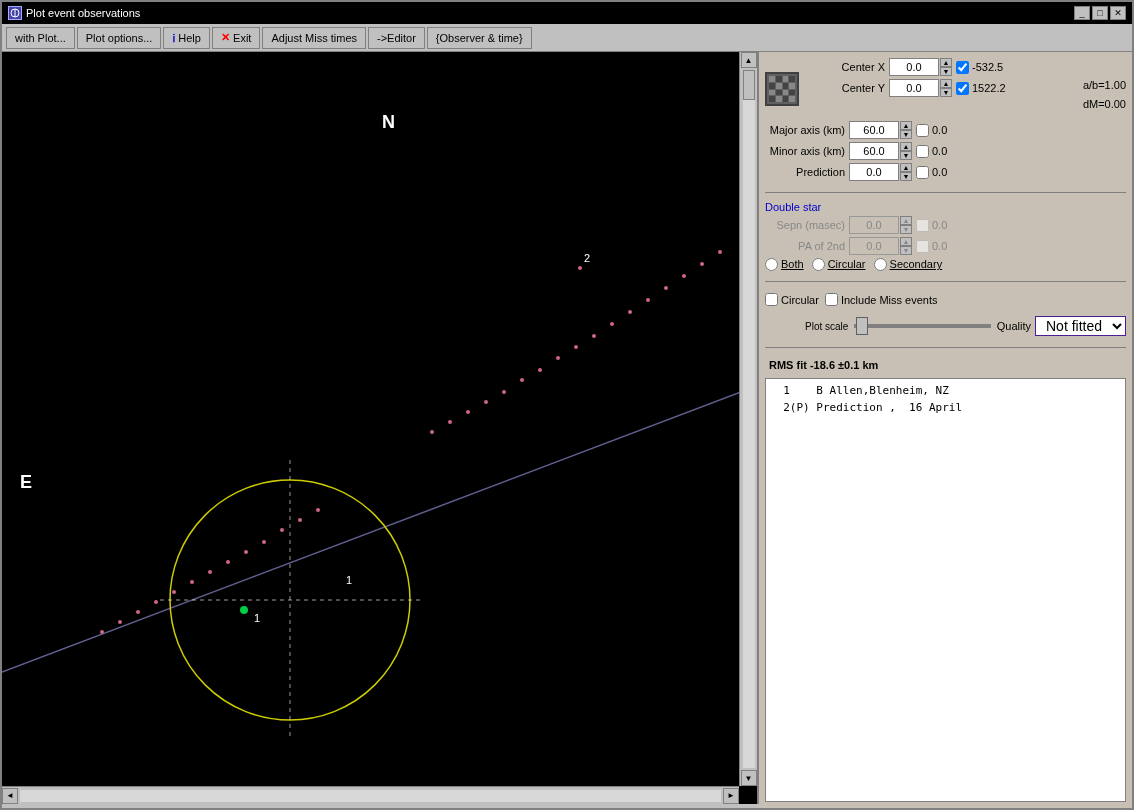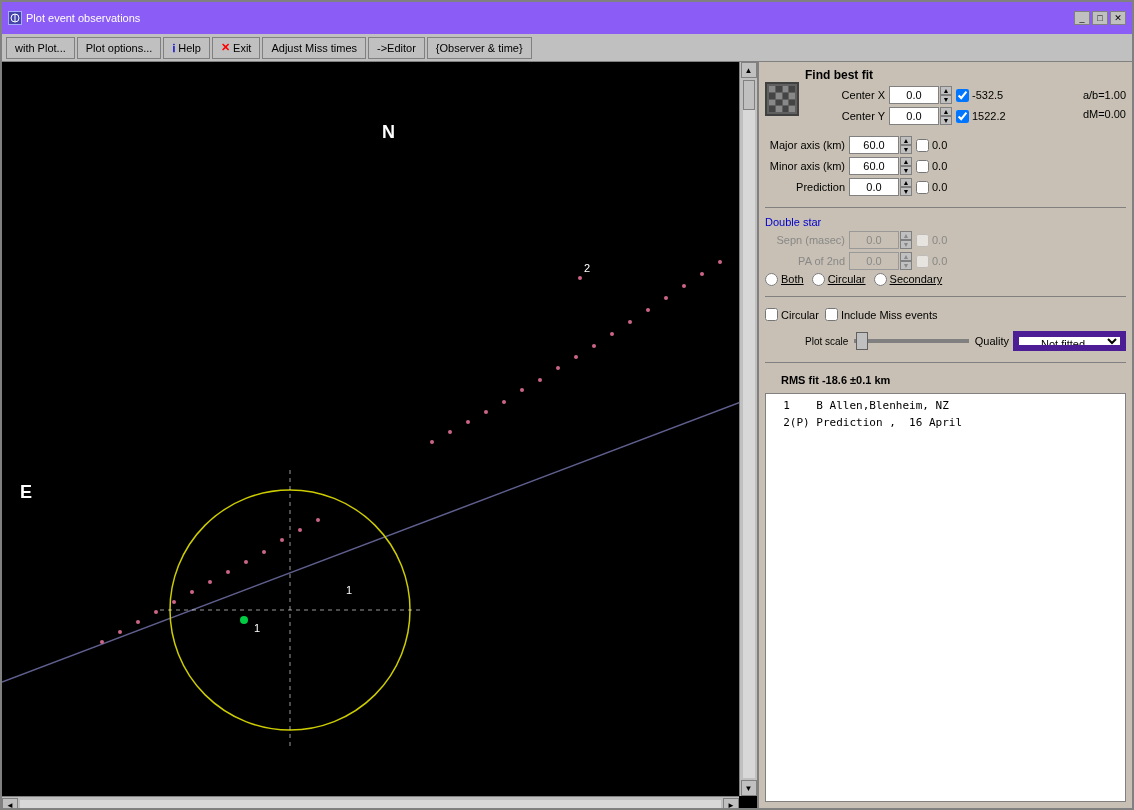--- a/index.html
+++ b/index.html
@@ -12,27 +12,27 @@
       overflow: hidden;
     }
     .window {
       width: 1134px;
       height: 810px;
       border: 2px solid #808080;
       display: flex;
       flex-direction: column;
     }
     .title-bar {
-      background: #8b5cf6;
+      background: #000000;
       color: white;
       padding: 3px 6px;
       display: flex;
       align-items: center;
       justify-content: space-between;
-      height: 32px;
+      height: 22px;
       flex-shrink: 0;
     }
     .title-bar-left {
       display: flex;
       align-items: center;
       gap: 4px;
     }
     .title-bar-icon {
       width: 14px;
       height: 14px;
@@ -303,29 +303,29 @@
       top: -7px;
       cursor: pointer;
     }
     .quality-group {
       display: flex;
       align-items: center;
       gap: 4px;
     }
     .quality-select {
       height: 20px;
-      border: 6px solid #4c1d95;
+      border: 1px solid #4c1d95;
       background: white;
-      font-size: 11px;
-      padding: 0 18px;
+      font-size: 14px;
+      padding: 0 6px;
     }
     .rms-text {
       font-size: 11px;
       color: black;
-      margin: 3px 16px;
+      margin: 3px 4px;
       font-weight: bold;
     }
     .text-area-panel {
       flex: 1;
       background: white;
       border: 1px solid #808080;
       padding: 4px;
       font-size: 11px;
       font-family: monospace;
       overflow-y: auto;
@@ -516,21 +516,20 @@
           <div style="background:#888"></div>
             <div style="background:#444"></div>
             <div style="background:#888"></div>
             <div style="background:#444"></div>
           <div style="background:#444"></div>
             <div style="background:#888"></div>
             <div style="background:#444"></div>
             <div style="background:#888"></div>
         </div>
         <div class="right-fields">
-          <div style="font-weight:bold;font-size:12px;margin-bottom:4px;">Find best fit</div>
 
           <div class="field-row">
             <span class="field-label">Center X</span>
             <div class="input-with-spinner">
               <input class="num-input" type="text" value="0.0" style="">
               <div class="spinner">
                 <div class="spin-btn">▲</div>
                 <div class="spin-btn">▼</div>
               </div>
             </div>

